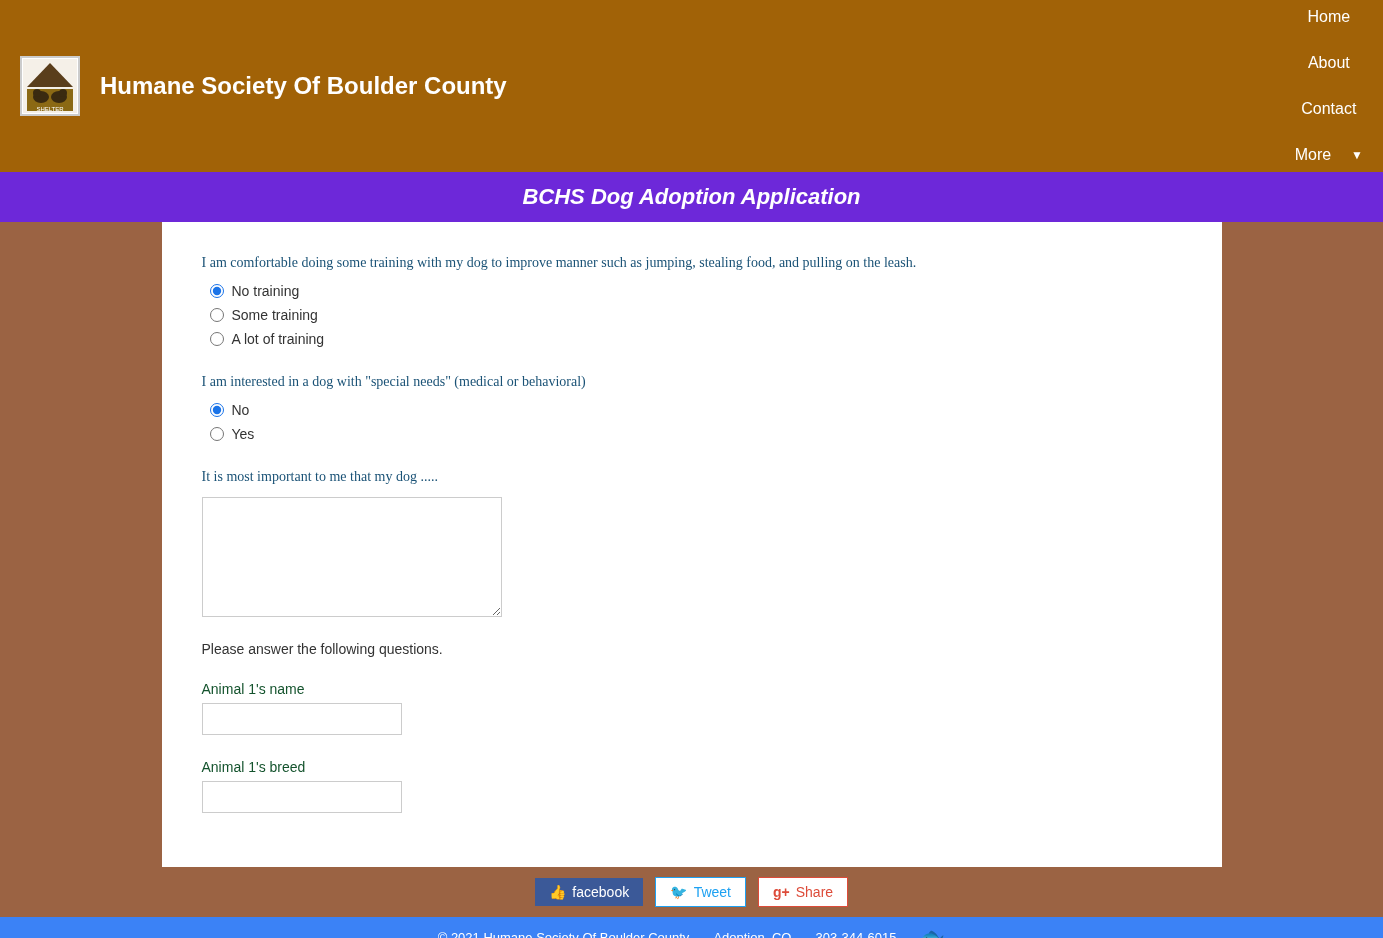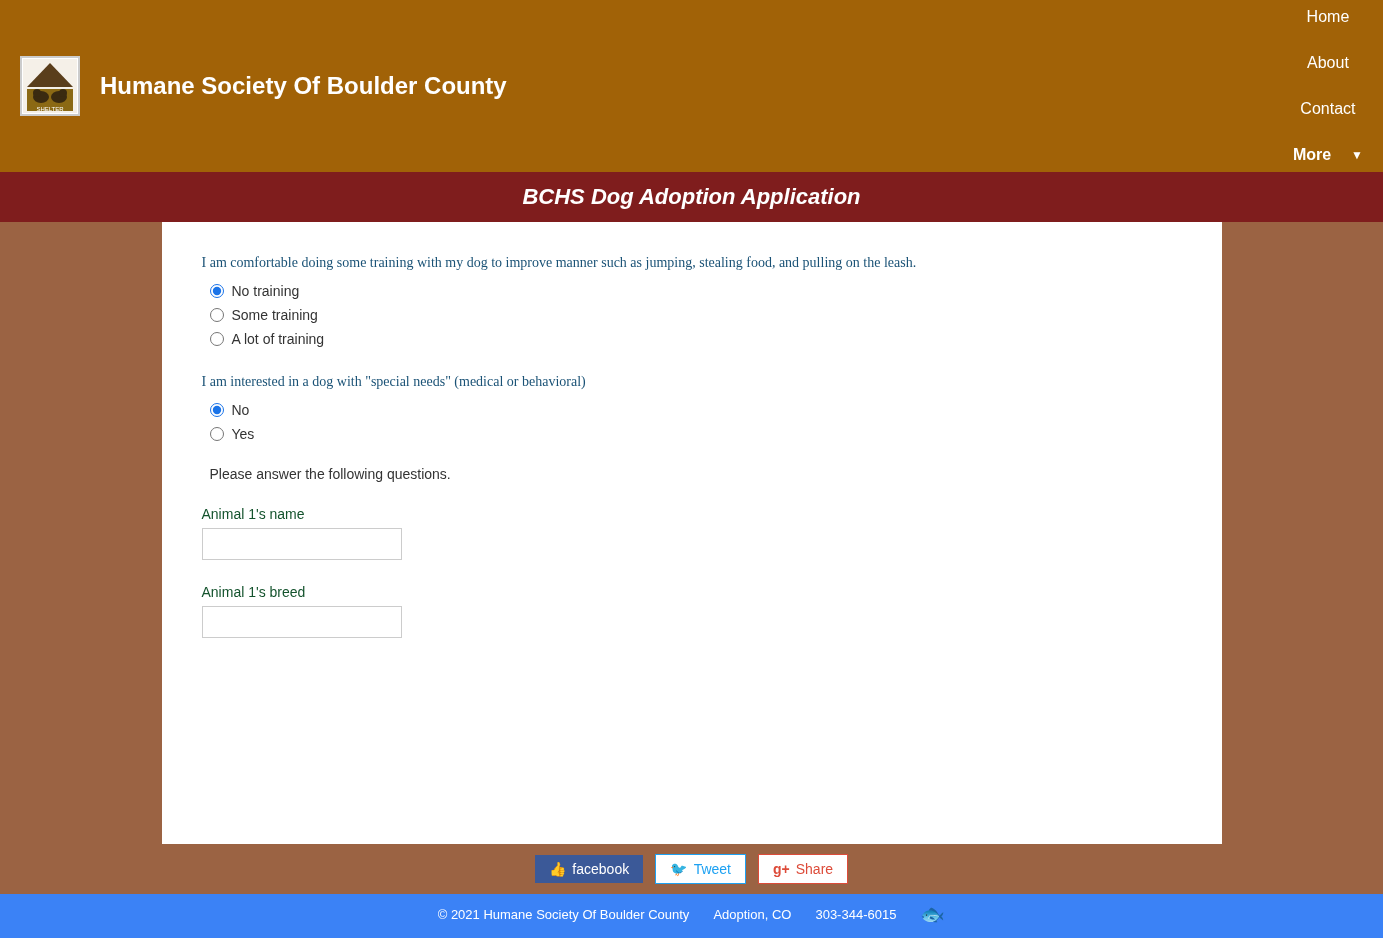--- a/index.html
+++ b/index.html
@@ -51,29 +51,28 @@
       text-decoration: none;
       font-size: 16px;
     }
     .navbar-more {
       display: flex;
       align-items: center;
       gap: 20px;
       cursor: pointer;
       color: #fff;
       font-size: 16px;
-      font-weight: bold;
     }
     .navbar-more-arrow {
       font-size: 12px;
     }
 
     
     .sub-header {
-      background-color: #7f1d1d;
+      background-color: #6d28d9;
       text-align: center;
       padding: 12px 0;
     }
     .sub-header-title {
       color: #fff;
       font-style: italic;
       font-weight: bold;
       font-size: 22px;
     }
 
@@ -156,21 +155,20 @@
       border: 1px solid #ccc;
       padding: 6px 8px;
       font-size: 14px;
       resize: vertical;
       display: block;
     }
     .plain-text {
       font-size: 14px;
       color: #333;
       margin-bottom: 10px;
-      margin-left: 8px;
     }
     .highlight-text {
       color: #1a5276;
       font-size: 14px;
       margin-bottom: 10px;
       line-height: 1.5;
     }
 
     
     .social-bar {
@@ -293,20 +291,24 @@
           <input type="radio" name="special_needs" value="no" checked="" style="">
           <span>No</span>
         </label>
         <label class="radio-option">
           <input type="radio" name="special_needs" value="yes" style="">
           <span>Yes</span>
         </label>
       </div>
     </div>
 
+    <div class="section">
+      <p class="question-text">It is most important to me that my dog .....</p>
+      <textarea class="textarea-field" style=""></textarea>
+    </div>
 
     <div class="section">
       <p class="plain-text">Please answer the following questions.</p>
     </div>
 
     <div class="section">
       <label class="field-label">Animal 1's name</label>
       <input type="text" class="text-input" style="">
     </div>
 

